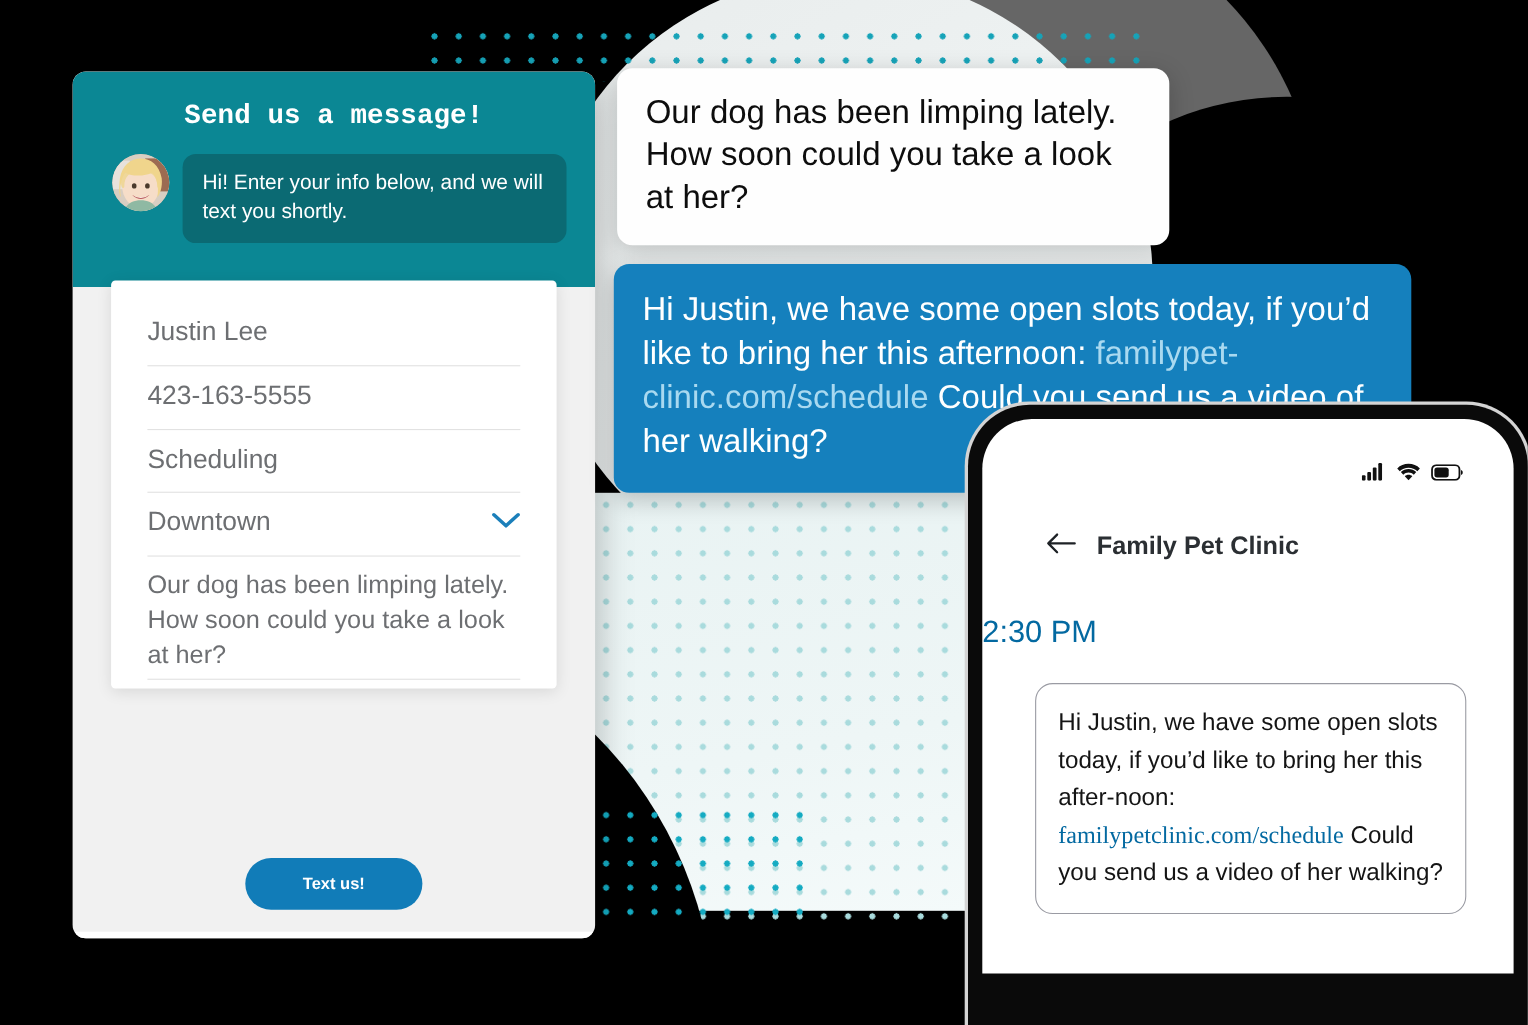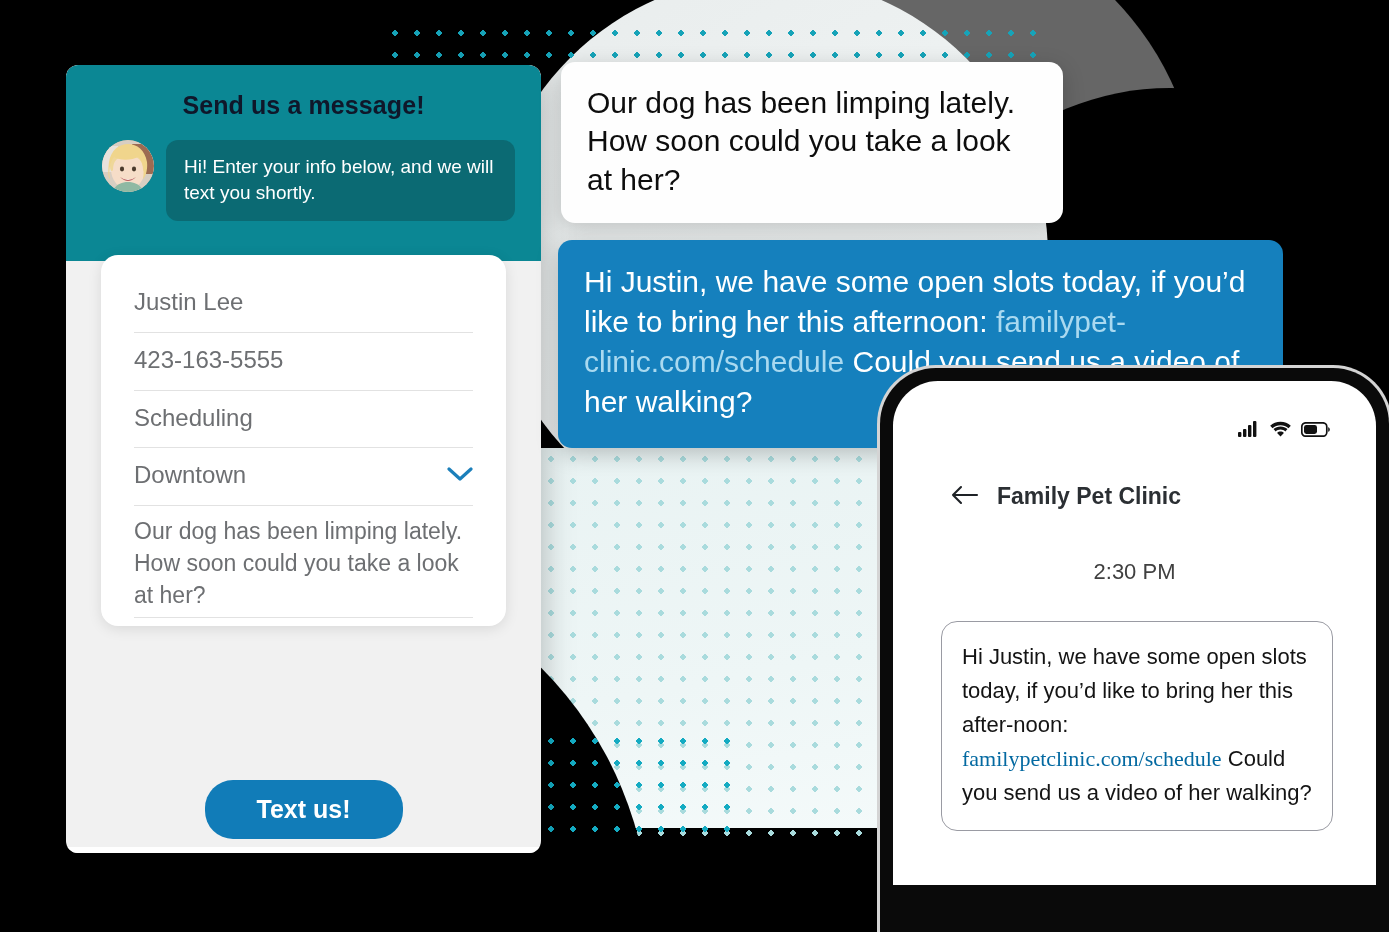--- a/index.html
+++ b/index.html
@@ -19,36 +19,36 @@
   .dots-mid{left:540px;top:448px;width:470px;height:390px;color:#a9dbdd;}
   .dots-bl{left:540px;top:730px;width:190px;height:110px;color:#14abc2;}
 
   .panel-light{position:absolute;left:540px;top:448px;width:345px;height:380px;
         background:linear-gradient(170deg,#e9f3f3 0%,#eef6f6 60%,#f4fafa 100%);}
 
   
   #widget{position:absolute;left:66px;top:65px;width:475px;height:788px;border-radius:12px;overflow:hidden;
       background:#f1f1f1;box-shadow:0 10px 34px rgba(0,0,0,.28);}
   #widget-header{background:#0b8794;padding:26px 0 40px 0;border-radius:12px 12px 0 0;}
-  #widget-title{color:#0f172a;font-size:25px;font-weight:bold;text-align:center;letter-spacing:.1px;margin:0 0 20px 0;}
+  #widget-title{color:#ffffff;font-size:25px;font-weight:bold;text-align:center;letter-spacing:.1px;margin:0 0 20px 0;font-family:Liberation Mono, monospace;}
   .greet-row{display:flex;align-items:flex-start;padding:0 26px 0 36px;gap:12px;}
   .avatar{width:52px;height:52px;border-radius:50%;flex:0 0 52px;overflow:hidden;background:#c9b9a6;position:relative;}
   .avatar svg{display:block;width:52px;height:52px;}
   .greet-bubble{background:#0b6a73;color:#fff;border-radius:12px;padding:14px 18px 16px 18px;font-size:19px;line-height:1.35;flex:1;}
 
-  #form-card{position:absolute;left:35px;top:190px;width:405px;background:#fff;border-radius:17px;
+  #form-card{position:absolute;left:35px;top:190px;width:405px;background:#fff;border-radius:4px;
      box-shadow:0 3px 14px rgba(0,0,0,.10);padding:20px 0 8px 0;}
   .field{margin:0 33px;border-bottom:1px solid #e2e2e2;padding:10px 0 12px 0;display:flex;align-items:center;justify-content:space-between;}
   .field .val{color:#6d6f72;font-size:24px;line-height:1.45;}
   .field.msg{padding-bottom:6px;}
   .field.msg .val{font-size:23px;line-height:1.38;}
   .chev{color:#1b7fba;}
   #btn-row{position:absolute;left:0;top:715px;width:475px;text-align:center;}
   #text-us-btn{display:inline-block;background:#117cb8;color:#fff;border:none;border-radius:28px;
-      font-size:25px;font-weight:bold;padding:15px 52px;cursor:pointer;font-family:"Liberation Sans",sans-serif;}
+      font-size:15px;font-weight:bold;padding:15px 52px;cursor:pointer;font-family:"Liberation Sans",sans-serif;}
   #widget-foot{position:absolute;left:0;top:782px;width:475px;height:70px;background:#fff;}
 
   
   #bubble-white{position:absolute;left:561px;top:62px;width:450px;background:#fefefe;border-radius:14px;
      padding:22px 26px 24px 26px;box-shadow:0 6px 22px rgba(0,0,0,.20);}
   #bubble-white .txt{font-size:30px;line-height:1.28;color:#0d0d0d;}
 
   #bubble-blue{position:absolute;left:558px;top:240px;width:673px;background:#1580bd;border-radius:14px;
      padding:22px 26px 26px 26px;box-shadow:0 6px 22px rgba(0,0,0,.22);}
   #bubble-blue .txt{font-size:30px;line-height:1.33;color:#ffffff;}
@@ -56,21 +56,21 @@
 
   
   #phone{position:absolute;left:880px;top:368px;width:509px;height:564px;}
   #phone-frame{position:absolute;left:0;top:0;width:509px;height:564px;background:#0a0a0a;
      border-radius:56px 56px 0 0;box-shadow:0 0 0 3px #d4d4d4;}
   #phone-screen{position:absolute;left:13px;top:13px;width:483px;height:504px;background:#fff;
      border-radius:45px 45px 0 0;overflow:hidden;}
   #status-bar{position:absolute;right:46px;top:40px;display:flex;align-items:center;gap:10px;}
   #phone-nav{position:absolute;left:58px;top:102px;display:flex;align-items:center;gap:18px;}
   #phone-nav .title{font-size:23px;font-weight:bold;color:#2b2f33;}
-  #phone-time{position:absolute;left:0;top:178px;width:483px;text-align:center;font-size:22px;color:#404040;}
+  #phone-time{position:absolute;left:0;top:178px;width:483px;font-size:28px;color:#0369a1;}
   #phone-bubble{position:absolute;left:48px;top:240px;width:350px;background:#fff;border:1px solid #9a9ba3;
      border-radius:16px;padding:18px 20px 20px 20px;}
   #phone-bubble .txt{font-size:22px;line-height:1.55;color:#141414;}
   #phone-bubble .lnk{color:#0369a1;font-family:Liberation Serif, serif;}
 </style>
 </head>
 <body>
 
 <div id="stage">
 

